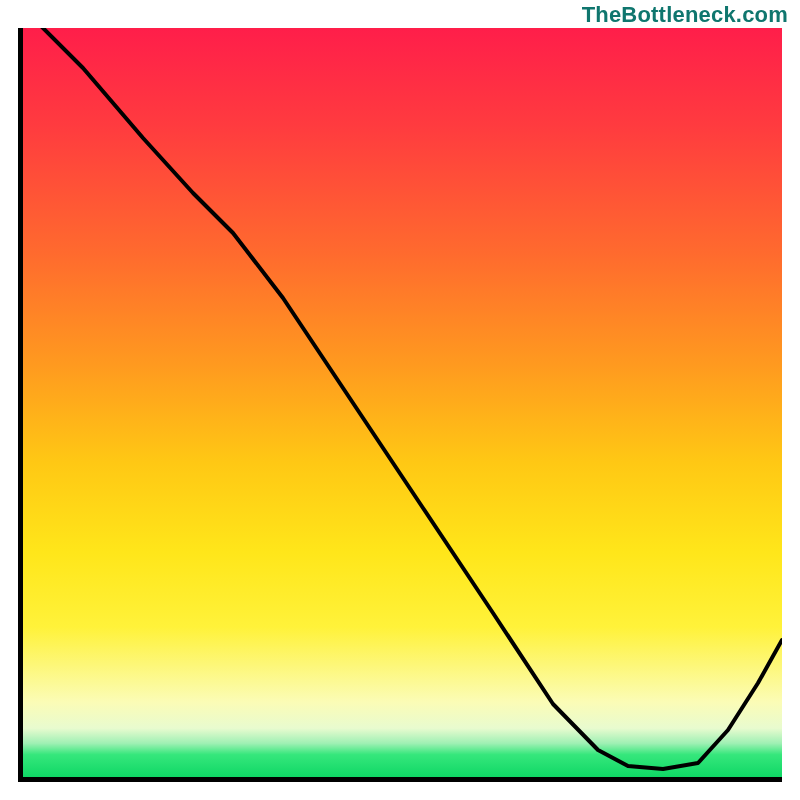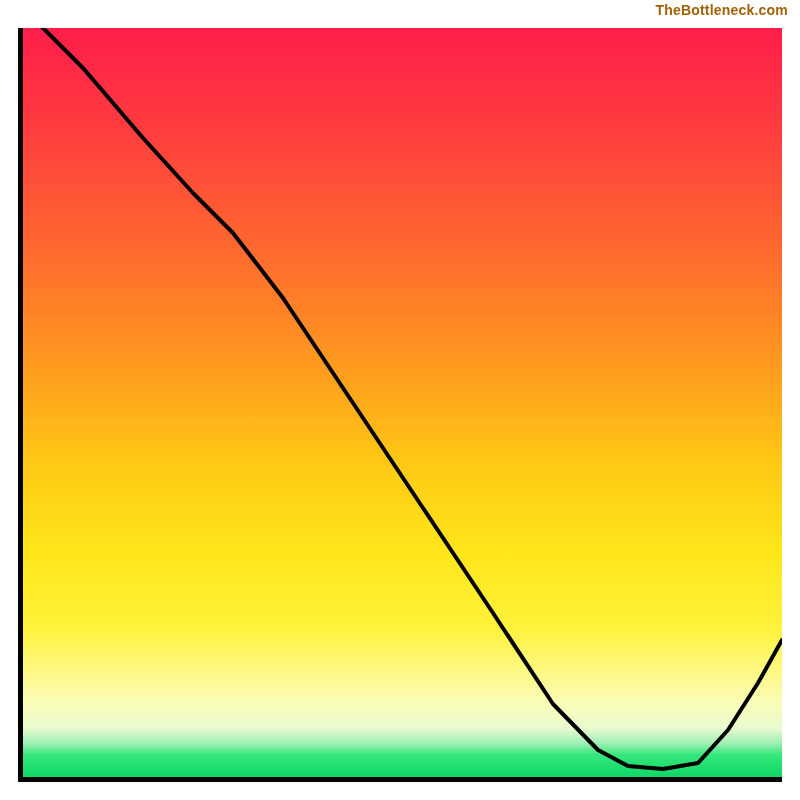--- a/index.html
+++ b/index.html
@@ -12,23 +12,23 @@
   }
   .container {
     position: relative;
     width: 800px;
     height: 800px;
   }
   .watermark {
     position: absolute;
     top: 2px;
     right: 12px;
-    font-size: 14px;
+    font-size: 22px;
     font-weight: 600;
-    color: #a16207;
+    color: #0f766e;
     letter-spacing: 0.2px;
   }
   .plot-frame {
     position: absolute;
     left: 18px;
     top: 28px;
     width: 764px;
     height: 754px;
     box-sizing: border-box;
     border-left: 5px solid #000;

